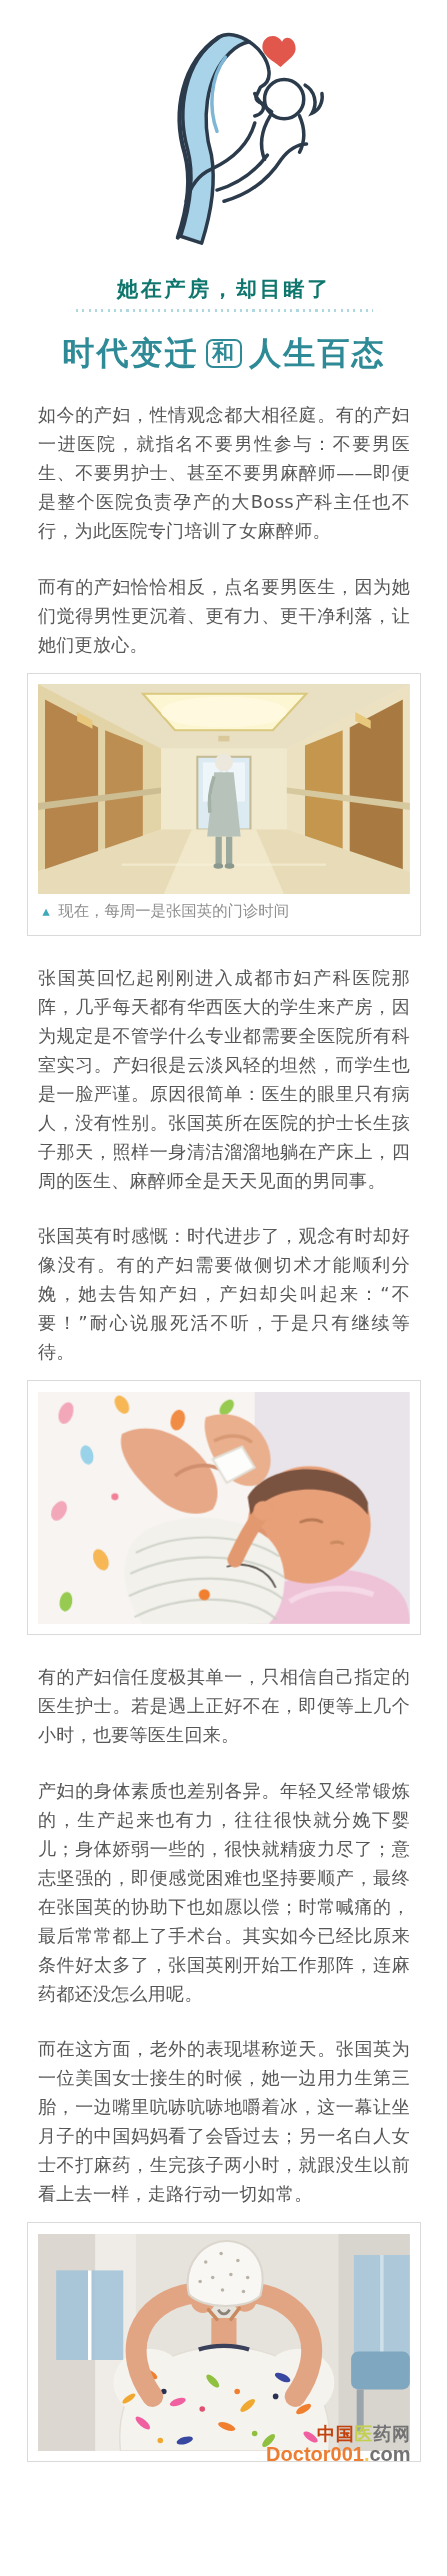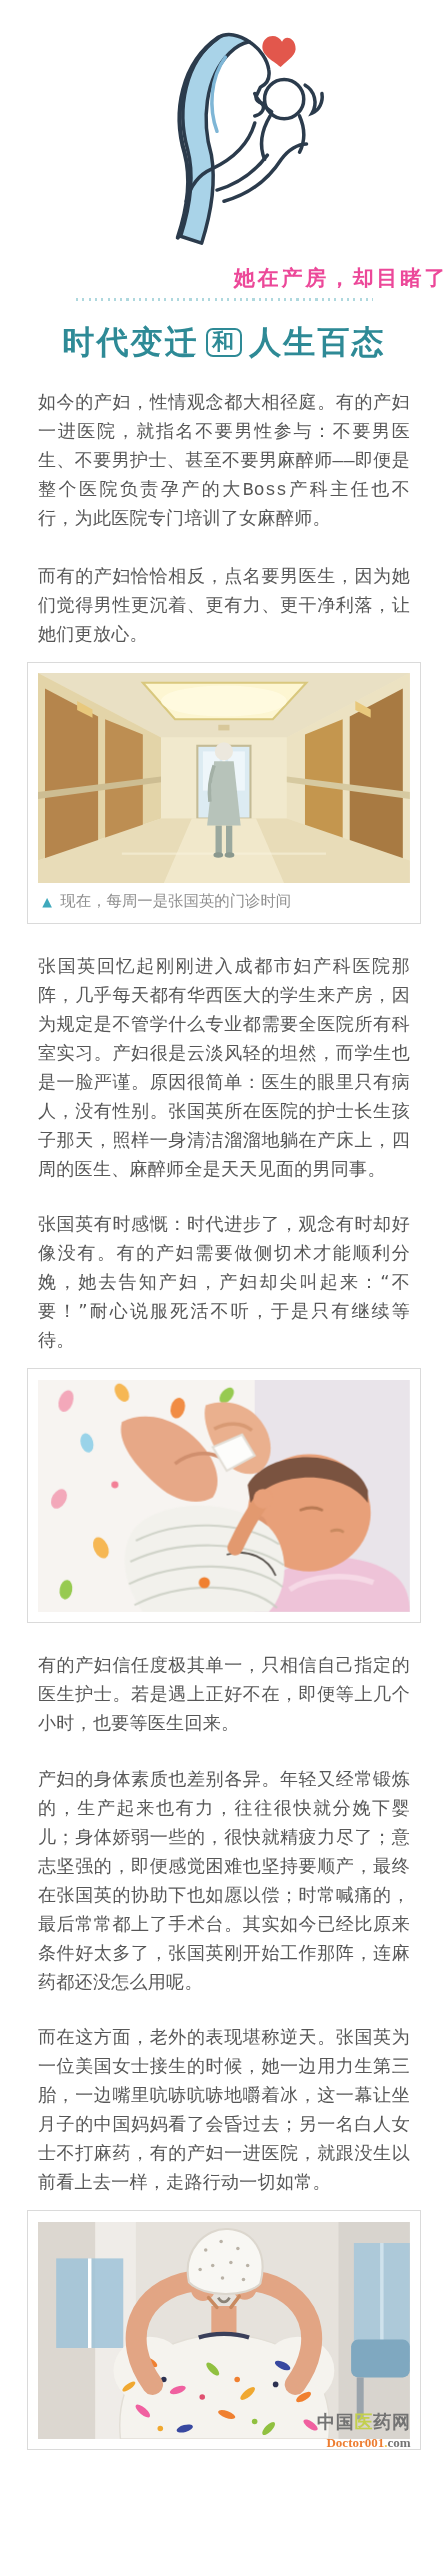--- a/index.html
+++ b/index.html
@@ -4,60 +4,60 @@
 <style>
   html,body{margin:0;padding:0;background:#ffffff;}
   body{
     width:448px;height:2576px;overflow:hidden;position:relative;
     font-family:"DejaVu Sans","Liberation Sans",sans-serif;
   }
   
   .hero{padding-top:18px;text-align:center;}
   .hero svg{display:block;margin:0 auto;}
   .subtitle{
-    text-align:right;color:#ec4899;font-size:21px;font-weight:bold;
-    letter-spacing:2.8px;line-height:26.6px;margin-top:5px;
+    text-align:center;color:#0f766e;font-size:21px;font-weight:bold;
+    letter-spacing:2.8px;line-height:26.6px;margin-top:16px;
   }
   .dotline{
     width:297px;height:2.8px;margin:6.3px auto 0;
     background:repeating-linear-gradient(90deg,#aed8de 0 2.1px,transparent 2.1px 6.3px);
   }
   .main-title{
     text-align:center;color:#2e8a96;font-size:32px;font-weight:bold;
     letter-spacing:2.1px;line-height:42px;margin-top:20px;
   }
   .main-title .title-mid{
     display:inline-block;border:2.1px solid #2e8a96;border-radius:7px;
     font-size:22px;line-height:24px;padding:0.7px 4.2px;margin:0 7px;vertical-align:3.5px;
   }
   
   .para{
     margin:26.6px 38px 0;color:#575757;font-size:18px;line-height:29px;
     text-align:justify;letter-spacing:0.3px;
   }
-  .para.first{font-family:Liberation Mono, monospace;}
+  .para.first{}
   
   .figure-card{
     margin:14px 26.6px 0;border:0.7px solid #dadada;background:#ffffff;
     padding:10.5px;position:relative;
   }
   .figure-photo{display:block;width:100%;}
   .figure-caption{
     margin:8.4px 4.2px 1.4px;color:#8f8f8f;font-size:15.4px;line-height:19.6px;
-    white-space:nowrap;overflow:hidden;
+    white-space:nowrap;overflow:hidden;font-family:Liberation Mono, monospace;
   }
   .caption-marker{color:#3fa9bc;font-size:12.6px;margin-right:8.4px;}
   
   .watermark{
     position:absolute;right:9.8px;top:200px;text-align:right;
     font-weight:bold;line-height:21px;
   }
   .wm-cn{font-size:18px;letter-spacing:0.7px;}
-  .wm-en{font-size:13px;font-family:Liberation Serif, serif;}
-  .wm-red{color:#737373;}
+  .wm-en{font-size:20px;font-family:Liberation Sans, sans-serif;}
+  .wm-red{color:#c2410c;}
   .wm-yellowgreen{color:#c3cf4e;}
   .wm-green{color:#737373;}
   .wm-orange{color:#ed7d31;}
   .wm-yellow{color:#f2c94c;}
 </style>
 </head>
 <body>
 
 <div class="hero">
   <svg width="224" height="242" viewBox="0 0 320 346">
@@ -186,21 +186,21 @@
     <path d="M240,36 C274,24 310,38 326,70 C338,94 334,120 316,132 C296,140 272,128 258,106 C246,86 234,56 240,36 Z" fill="#eab08e"></path>
     <path d="M196,120 C216,104 244,100 262,112" stroke="#d08f6e" stroke-width="5" fill="none"></path>
     <path d="M252,70 C270,60 292,60 306,72" stroke="#d89a74" stroke-width="5" fill="none"></path>
 
     <path d="M250,96 L292,78 L310,108 L270,130 Z" fill="#fdfdfb" stroke="#e2ded6" stroke-width="3"></path>
   </svg>
 </div>
 
 <p class="para">有的产妇信任度极其单一，只相信自己指定的医生护士。若是遇上正好不在，即便等上几个小时，也要等医生回来。</p>
 <p class="para">产妇的身体素质也差别各异。年轻又经常锻炼的，生产起来也有力，往往很快就分娩下婴儿；身体娇弱一些的，很快就精疲力尽了；意志坚强的，即便感觉困难也坚持要顺产，最终在张国英的协助下也如愿以偿；时常喊痛的，最后常常都上了手术台。其实如今已经比原来条件好太多了，张国英刚开始工作那阵，连麻药都还没怎么用呢。</p>
-<p class="para">而在这方面，老外的表现堪称逆天。张国英为一位美国女士接生的时候，她一边用力生第三胎，一边嘴里吭哧吭哧地嚼着冰，这一幕让坐月子的中国妈妈看了会昏过去；另一名白人女士不打麻药，有的产妇一进医院，就跟没生以前看上去一样，走路行动一切如常。</p>
+<p class="para">而在这方面，老外的表现堪称逆天。张国英为一位美国女士接生的时候，她一边用力生第三胎，一边嘴里吭哧吭哧地嚼着冰，这一幕让坐月子的中国妈妈看了会昏过去；另一名白人女士不打麻药，生完孩子两小时，就跟没生以前看上去一样，走路行动一切如常。</p>
 
 <div class="figure-card">
   <svg class="figure-photo" height="217" viewBox="0 0 532 310" preserveAspectRatio="none">
     <rect x="0" y="0" width="532" height="310" fill="#e6e2dc"></rect>
     <rect x="0" y="0" width="82" height="310" fill="#dcd7d0"></rect>
     <rect x="82" y="0" width="58" height="310" fill="#efece8"></rect>
     <rect x="430" y="0" width="102" height="310" fill="#d8d4ce"></rect>
 
     <rect x="26" y="52" width="96" height="128" fill="#9fc3d8" opacity="0.85"></rect>
     <line x1="74" y1="52" x2="74" y2="180" stroke="#ffffff" stroke-width="5"></line>

